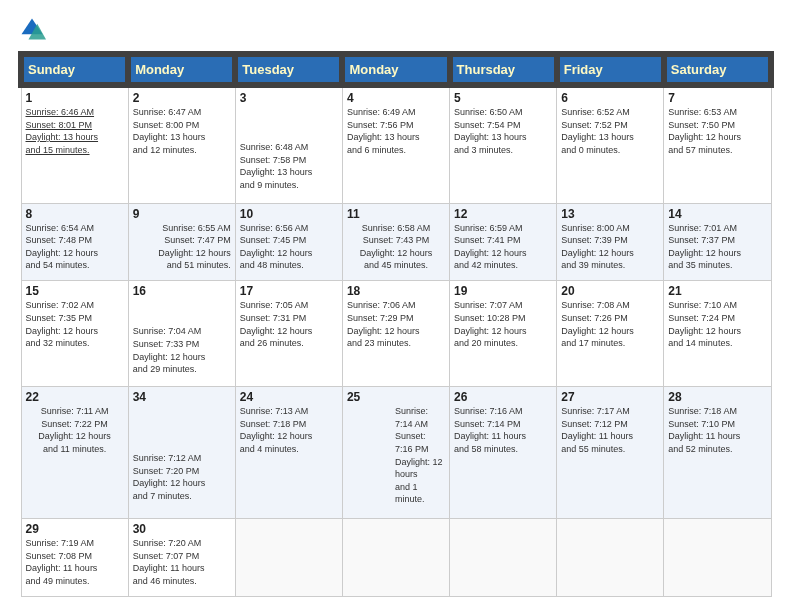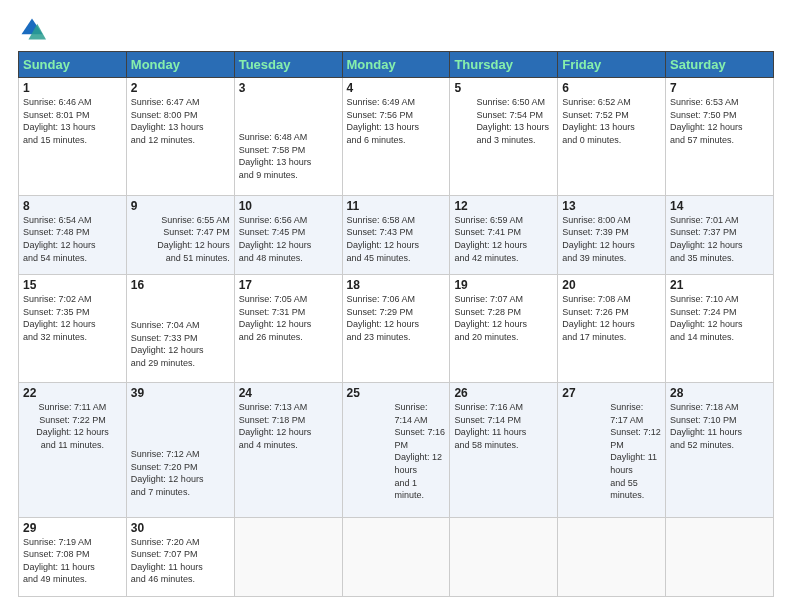--- a/index.html
+++ b/index.html
@@ -60,26 +60,26 @@
       color: #444;
     }
     .calendar {
       flex: 1;
       border-collapse: collapse;
       width: 100%;
       table-layout: fixed;
     }
     .calendar th {
       background: #2a6db5;
-      color: #86efac;
+      color: #fef9c3;
       font-size: 13px;
       font-weight: bold;
       padding: 5px 4px;
       text-align: left;
-      border: 1px solid #404040;
+      border: 6px solid #404040;
     }
     .calendar td {
       border: 1px solid #ccc;
       vertical-align: top;
       padding: 3px 4px;
       font-size: 9.5px;
       color: #333;
       background: #fff;
     }
     .calendar tr:nth-child(even) td {
@@ -134,21 +134,21 @@
           <th>Monday</th>
           <th>Thursday</th>
           <th>Friday</th>
           <th>Saturday</th>
         </tr>
     </thead>
     <tbody id="calendar-body">
     <tr>
           <td>
             <span class="day-num">1</span>
-            <div class="day-info" style="white-space: pre-line;">Sunrise: 6:46 AM
+            <div class="day-info" style="white-space: pre-line; text-decoration: underline;">Sunrise: 6:46 AM
 Sunset: 8:01 PM
 Daylight: 13 hours
 and 15 minutes.</div>
           </td>
           <td>
             <span class="day-num">2</span>
             <div class="day-info" style="white-space: pre-line;">Sunrise: 6:47 AM
 Sunset: 8:00 PM
 Daylight: 13 hours
 and 12 minutes.</div>
@@ -162,21 +162,21 @@
           </td>
           <td>
             <span class="day-num">4</span>
             <div class="day-info" style="white-space: pre-line;">Sunrise: 6:49 AM
 Sunset: 7:56 PM
 Daylight: 13 hours
 and 6 minutes.</div>
           </td>
           <td>
             <span class="day-num">5</span>
-            <div class="day-info" style="white-space: pre-line; margin-left: 22px;">Sunrise: 6:50 AM
+            <div class="day-info" style="white-space: pre-line;">Sunrise: 6:50 AM
 Sunset: 7:54 PM
 Daylight: 13 hours
 and 3 minutes.</div>
           </td>
           <td>
             <span class="day-num">6</span>
             <div class="day-info" style="white-space: pre-line;">Sunrise: 6:52 AM
 Sunset: 7:52 PM
 Daylight: 13 hours
 and 0 minutes.</div>
@@ -206,21 +206,21 @@
           </td>
           <td>
             <span class="day-num">10</span>
             <div class="day-info" style="white-space: pre-line;">Sunrise: 6:56 AM
 Sunset: 7:45 PM
 Daylight: 12 hours
 and 48 minutes.</div>
           </td>
           <td>
             <span class="day-num">11</span>
-            <div class="day-info" style="white-space: pre-line;">Sunrise: 6:58 AM
+            <div class="day-info" style="white-space: pre-line; text-align: center;">Sunrise: 6:58 AM
 Sunset: 7:43 PM
 Daylight: 12 hours
 and 45 minutes.</div>
           </td>
           <td>
             <span class="day-num">12</span>
             <div class="day-info" style="white-space: pre-line;">Sunrise: 6:59 AM
 Sunset: 7:41 PM
 Daylight: 12 hours
 and 42 minutes.</div>
@@ -265,21 +265,21 @@
           <td>
             <span class="day-num">18</span>
             <div class="day-info" style="white-space: pre-line;">Sunrise: 7:06 AM
 Sunset: 7:29 PM
 Daylight: 12 hours
 and 23 minutes.</div>
           </td>
           <td>
             <span class="day-num">19</span>
             <div class="day-info" style="white-space: pre-line;">Sunrise: 7:07 AM
-Sunset: 7:28 PM
+Sunset: 10:28 PM
 Daylight: 12 hours
 and 20 minutes.</div>
           </td>
           <td>
             <span class="day-num">20</span>
             <div class="day-info" style="white-space: pre-line;">Sunrise: 7:08 AM
 Sunset: 7:26 PM
 Daylight: 12 hours
 and 17 minutes.</div>
           </td>
@@ -293,21 +293,21 @@
         </tr>
         <tr>
           <td>
             <span class="day-num">22</span>
             <div class="day-info" style="white-space: pre-line; text-align: center;">Sunrise: 7:11 AM
 Sunset: 7:22 PM
 Daylight: 12 hours
 and 11 minutes.</div>
           </td>
           <td>
-            <span class="day-num">39</span>
+            <span class="day-num">34</span>
             <div class="day-info" style="white-space: pre-line; margin-top: 48px;">Sunrise: 7:12 AM
 Sunset: 7:20 PM
 Daylight: 12 hours
 and 7 minutes.</div>
           </td>
           <td>
             <span class="day-num">24</span>
             <div class="day-info" style="white-space: pre-line;">Sunrise: 7:13 AM
 Sunset: 7:18 PM
 Daylight: 12 hours
@@ -322,21 +322,21 @@
           </td>
           <td>
             <span class="day-num">26</span>
             <div class="day-info" style="white-space: pre-line;">Sunrise: 7:16 AM
 Sunset: 7:14 PM
 Daylight: 11 hours
 and 58 minutes.</div>
           </td>
           <td>
             <span class="day-num">27</span>
-            <div class="day-info" style="white-space: pre-line; margin-left: 48px;">Sunrise: 7:17 AM
+            <div class="day-info" style="white-space: pre-line;">Sunrise: 7:17 AM
 Sunset: 7:12 PM
 Daylight: 11 hours
 and 55 minutes.</div>
           </td>
           <td>
             <span class="day-num">28</span>
             <div class="day-info" style="white-space: pre-line;">Sunrise: 7:18 AM
 Sunset: 7:10 PM
 Daylight: 11 hours
 and 52 minutes.</div>

